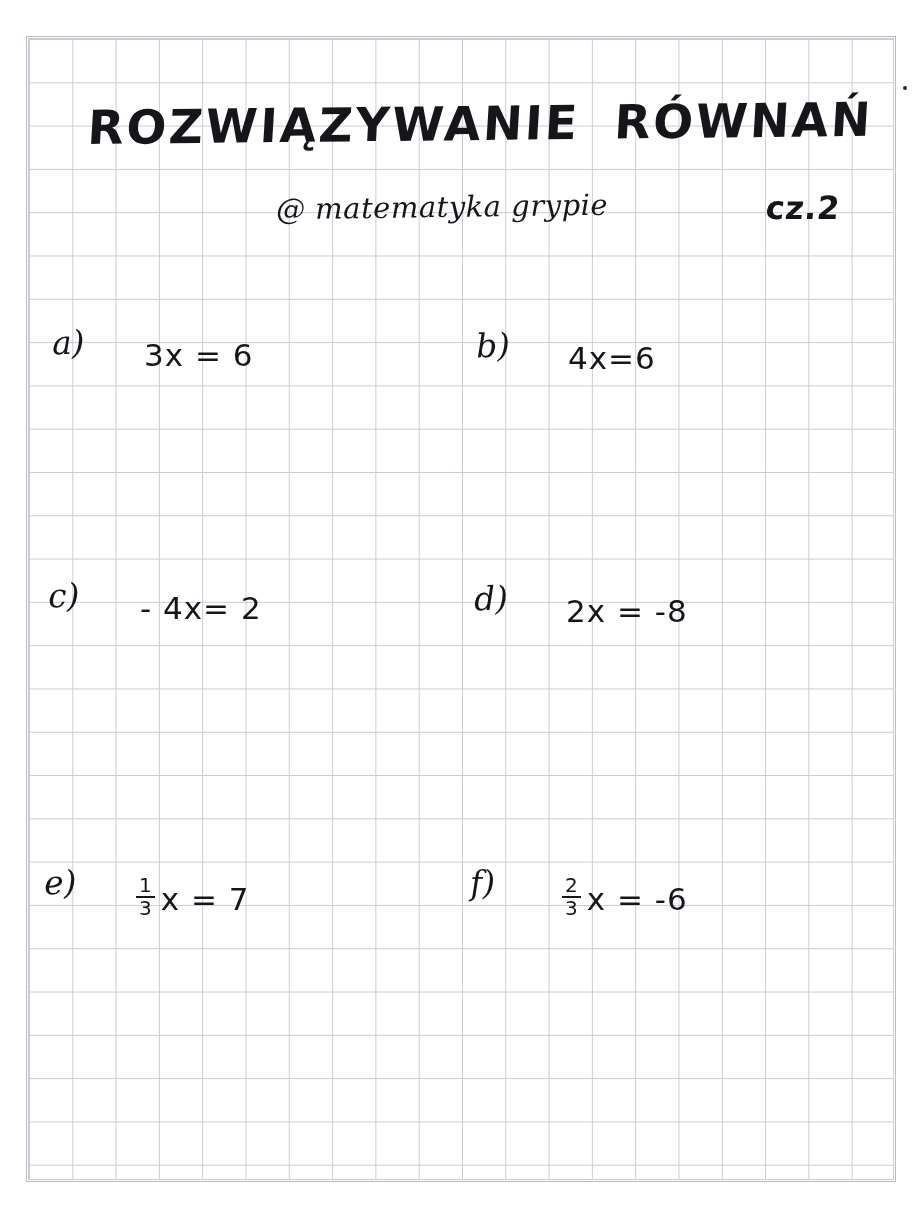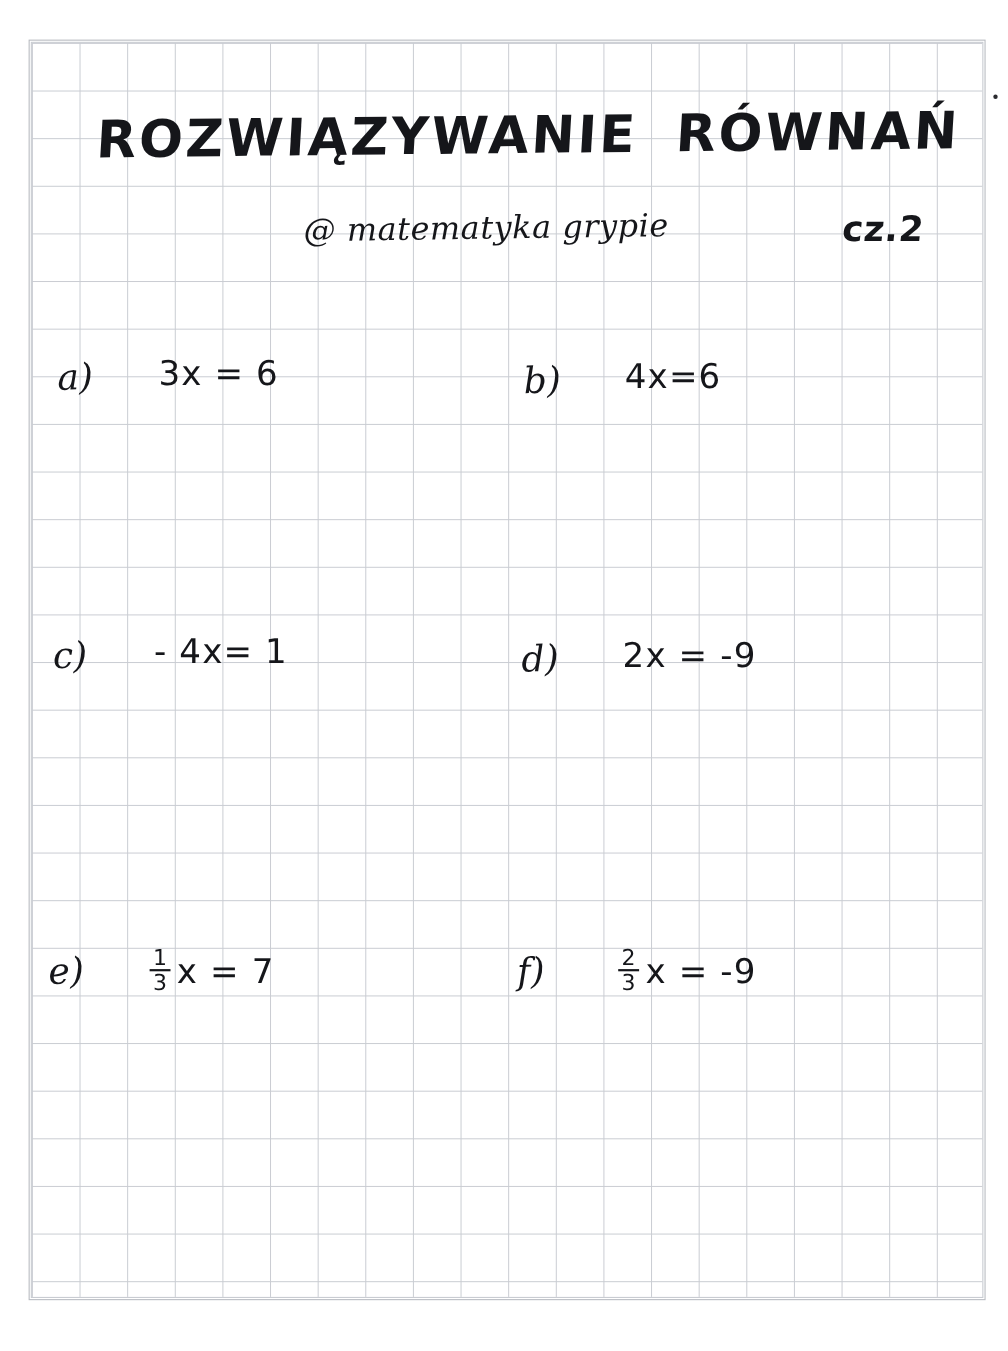--- a/index.html
+++ b/index.html
@@ -121,21 +121,21 @@
     font-size: 20px;
     line-height: 1.05;
     position: relative;
     top: -2px;
     margin-right: 6px;
     font-family: "DejaVu Sans", sans-serif;
   }
   .frac .num { display: block; padding: 0 3px; }
   .frac .den { display: block; padding: 0 3px; border-top: 2px solid #15161a; }
 
-  .eqwrap { display: flex; align-items: center; }
+  .eqwrap { display: flex; align-items: center; margin-top: 15px; }
   .eqtext { display: inline-block; }
 
   
   #stray-dot {
     position: absolute;
     left: 903px;
     top: 86px;
     width: 4px;
     height: 4px;
     border-radius: 50%;
@@ -167,28 +167,28 @@
   <div class="item" style="left:476px; top:325px;">
     <span class="lab item-label">b)</span>
     <span class="eqwrap">
       <span class="item-eq eqtext">4x=6</span>
     </span>
   </div>
 
   <div class="item" style="left:48px; top:575px;">
     <span class="lab item-label">c)</span>
     <span class="eqwrap">
-      <span class="item-eq eqtext">- 4x= 1</span>
+      <span class="item-eq eqtext">- 4x= 2</span>
     </span>
   </div>
 
   <div class="item" style="left:474px; top:578px;">
     <span class="lab item-label">d)</span>
     <span class="eqwrap">
-      <span class="item-eq eqtext">2x = -9</span>
+      <span class="item-eq eqtext">2x = -8</span>
     </span>
   </div>
 
   <div class="item" style="left:44px; top:862px;">
     <span class="lab item-label">e)</span>
     <span class="eqwrap">
       <span class="frac">
         <span class="num">1</span>
         <span class="den">3</span>
       </span>
@@ -196,17 +196,17 @@
     </span>
   </div>
 
   <div class="item" style="left:470px; top:862px;">
     <span class="lab item-label">f)</span>
     <span class="eqwrap">
       <span class="frac">
         <span class="num">2</span>
         <span class="den">3</span>
       </span>
-      <span class="item-eq eqtext">x = -9</span>
+      <span class="item-eq eqtext">x = -6</span>
     </span>
   </div>
 
 </div>
 
 </body></html>

